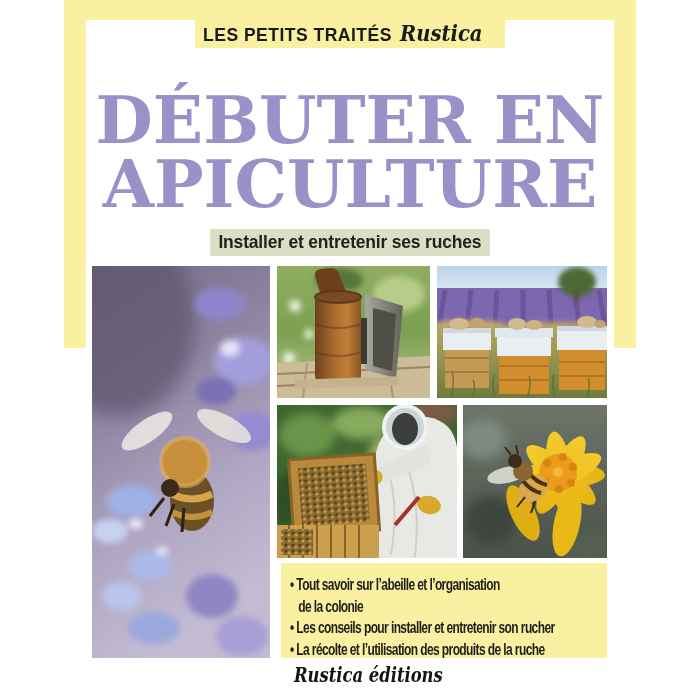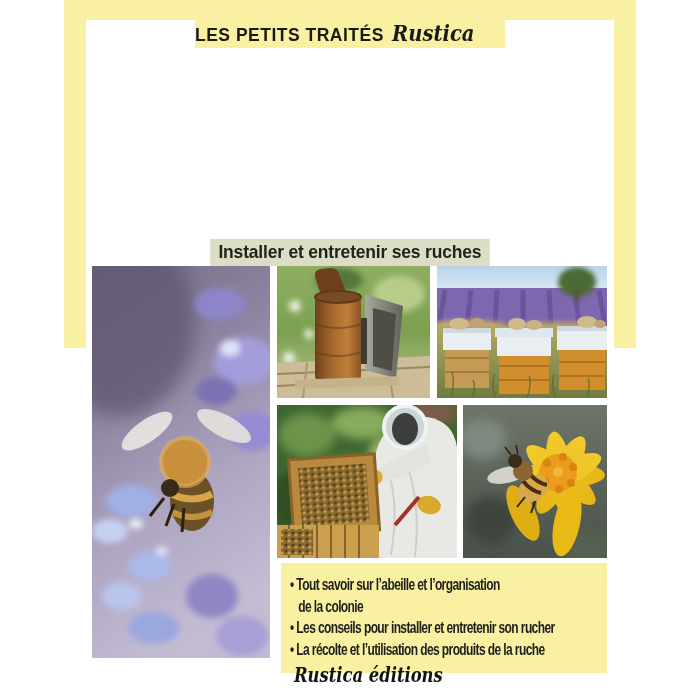--- a/index.html
+++ b/index.html
@@ -5,44 +5,44 @@
   html,body{margin:0;padding:0;background:#ffffff;}
   .page{position:relative;width:700px;height:700px;background:#ffffff;overflow:hidden;
         font-family:"Liberation Sans",sans-serif;}
   .yellow{background:#FAF0A1;}
   
   .band-top{position:absolute;left:64px;top:0;width:572px;height:20px;}
   .stripe-left{position:absolute;left:64px;top:0;width:22px;height:348px;}
   .stripe-right{position:absolute;left:614px;top:0;width:22px;height:348px;}
   
   .badge{position:absolute;left:195px;top:0;width:310px;height:48px;
-         display:flex;align-items:baseline;gap:8px;padding-top:0;}
+         display:flex;align-items:baseline;justify-content:center;gap:8px;padding-top:0;}
   .badge-inner{display:flex;align-items:baseline;gap:8px;margin-top:20px;height:26px;}
   .badge-prefix{font-size:17.5px;font-weight:bold;letter-spacing:.5px;color:#191915;line-height:26px;white-space:nowrap;}
   .script{font-family:"DejaVu Serif",serif;font-style:italic;font-weight:bold;color:#191915;}
   .badge-brand{font-size:23px;line-height:26px;transform:scaleX(.85);transform-origin:left bottom;white-space:nowrap;}
   
   .title{position:absolute;left:0;right:0;top:88px;text-align:center;color:#9C90C8;
          font-family:"DejaVu Serif",serif;font-weight:bold;}
   .title div{font-size:66px;line-height:64px;letter-spacing:0px;white-space:nowrap;}
   
-  .subtitle-wrap{position:absolute;left:0;right:0;top:239px;text-align:center;}
+  .subtitle-wrap{position:absolute;left:0;right:0;top:229px;text-align:center;}
   .subtitle{display:inline-block;background:#DBDEC5;color:#20251C;font-weight:bold;
             font-size:19px;letter-spacing:-.2px;padding:2px 9px 3px 9px;white-space:nowrap;
             transform:scaleX(.92);transform-origin:center;}
   
   .photo{position:absolute;overflow:hidden;box-shadow:inset 0 0 0 1px rgba(60,60,40,.12);}
   .photo svg{display:block;width:100%;height:100%;}
   .p1{left:92px;top:266px;width:178px;height:392px;}
   .p2{left:277px;top:266px;width:153px;height:132px;}
   .p3{left:437px;top:266px;width:170px;height:132px;}
   .p4{left:277px;top:405px;width:180px;height:153px;}
   .p5{left:463px;top:405px;width:144px;height:153px;}
   
-  .points{position:absolute;left:281px;top:563px;width:326px;height:110px;padding:11px 0 0 9px;
+  .points{position:absolute;left:281px;top:563px;width:326px;height:95px;padding:11px 0 0 9px;
           box-sizing:border-box;}
   .points-scale{transform:scaleX(.75);transform-origin:left top;width:433px;}
   .b-line{font-size:16px;font-weight:bold;color:#1E1E1C;line-height:21.5px;
           letter-spacing:-.8px;white-space:nowrap;}
   .b-cont{padding-left:11px;}
   
   .publisher{position:absolute;left:0;right:0;top:662px;text-align:center;margin-left:36px;}
   .publisher span{display:inline-block;font-size:21px;transform:scaleX(.78);transform-origin:center;color:#141410;}
 </style>
 </head>
@@ -54,20 +54,24 @@
   <div class="stripe-left yellow"></div>
   <div class="stripe-right yellow"></div>
 
   <div class="badge yellow">
     <div class="badge-inner">
       <span class="badge-prefix">LES PETITS TRAITÉS</span>
       <span class="script badge-brand">Rustica</span>
     </div>
   </div>
 
+  <div class="title">
+    <div>DÉBUTER EN</div>
+    <div>APICULTURE</div>
+  </div>
 
   <div class="subtitle-wrap">
     <span class="subtitle">Installer et entretenir ses ruches</span>
   </div>
 
   <div class="photo p1">
     <svg viewBox="0 0 178 392" preserveAspectRatio="none">
       <defs>
         <linearGradient id="g1" x1="0" y1="0" x2="0.3" y2="1">
           <stop offset="0" stop-color="#756b85"></stop>

